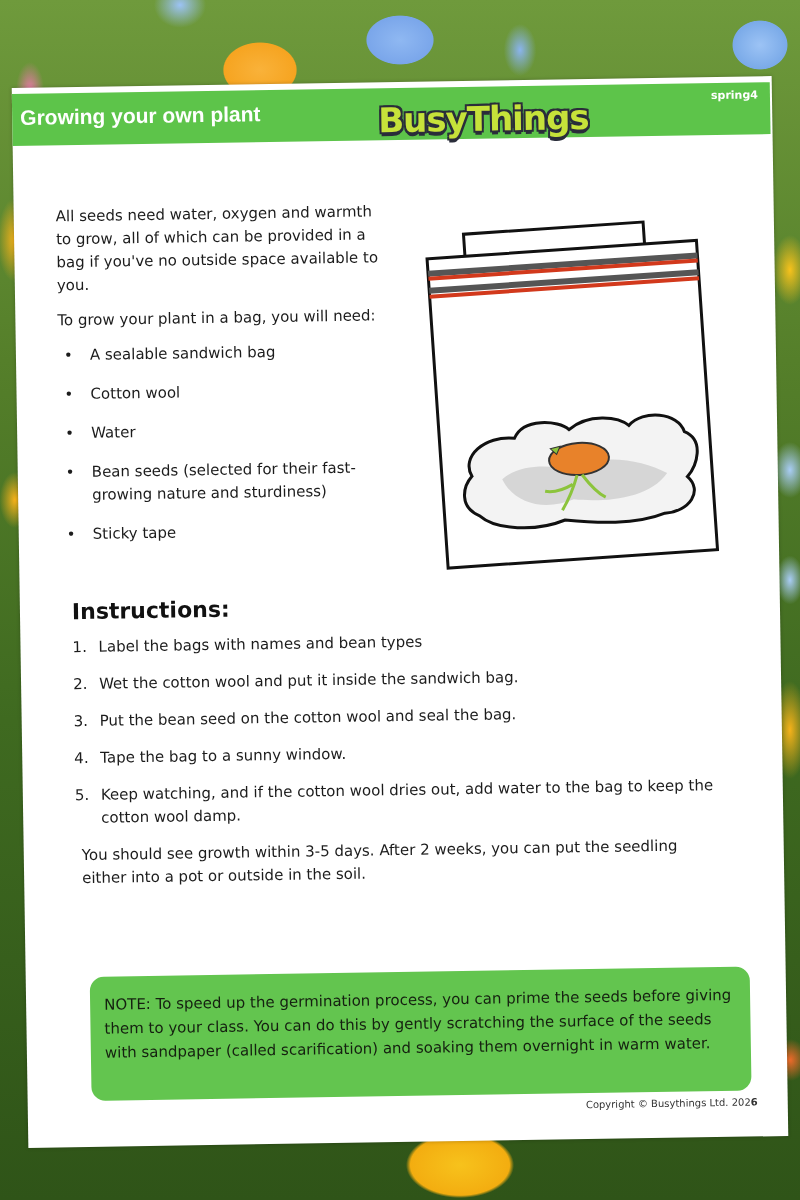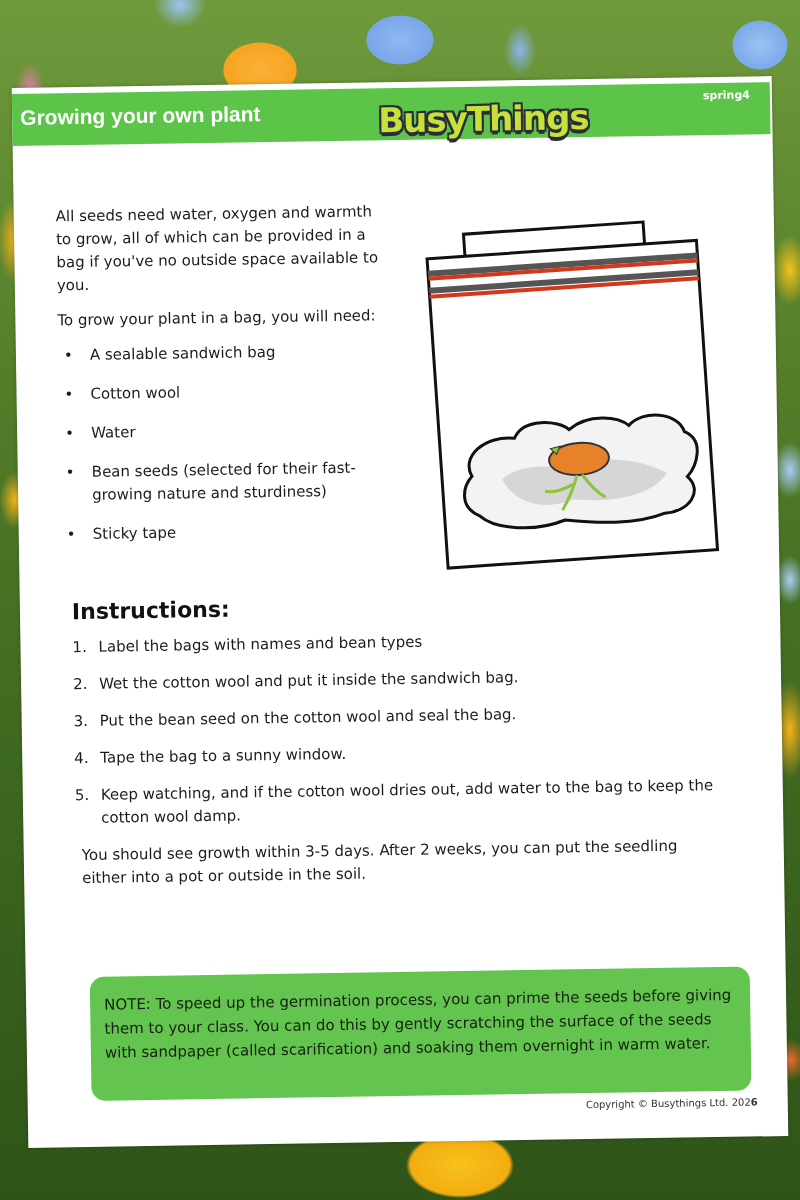--- a/index.html
+++ b/index.html
@@ -17,21 +17,21 @@
      radial-gradient(ellipse 25px 50px at 790px 270px,#f7c21c 0,transparent 70%),
      radial-gradient(ellipse 25px 40px at 790px 470px,#a9cdf6 0,transparent 70%),
      radial-gradient(ellipse 20px 35px at 790px 580px,#a9cdf6 0,transparent 70%),
      radial-gradient(ellipse 25px 70px at 790px 730px,#f5b21a 0,transparent 70%),
      radial-gradient(ellipse 20px 40px at 30px 90px,#e77aa6 0,transparent 70%),
      radial-gradient(ellipse 25px 30px at 790px 1060px,#f06a2a 0,transparent 70%),
      linear-gradient(180deg,#6f9a3c 0%,#557f2a 30%,#3f6a20 60%,#2f5418 100%);}
   .sheet{position:absolute;left:20px;top:82px;width:760px;height:1060px;background:#ffffff;transform:rotate(-0.9deg);transform-origin:center;box-shadow:0 0 4px rgba(0,0,0,.25);}
   .header-bar{position:absolute;left:0;top:6px;width:758px;height:52px;background:#5dc44a;}
   .header-title{position:absolute;left:8px;top:12px;color:#ffffff;font-size:21px;font-weight:bold;font-family:"Liberation Sans",sans-serif;}
-  .spring{position:absolute;right:20px;top:6px;color:#ffffff;font-size:11px;font-weight:bold;margin-left:33px;}
+  .spring{position:absolute;right:12px;top:6px;color:#ffffff;font-size:11px;font-weight:bold;margin-left:33px;}
   .logo{position:absolute;left:366px;top:18px;font-family:"DejaVu Sans",sans-serif;font-weight:bold;font-size:34px;color:#c6e23a;letter-spacing:-1px;
         text-shadow:2px 2px 0 #2a2d3a,-2px 2px 0 #2a2d3a,2px -2px 0 #2a2d3a,-2px -2px 0 #2a2d3a,0 4px 0 #2a2d3a;}
   .intro{position:absolute;left:42px;top:118px;width:330px;color:#1c1c1c;font-size:15px;line-height:23px;}
   .intro p{margin:0 0 12px 0;}
   .needs{list-style:none;margin:0;padding:0;}
   .needs li{position:relative;padding-left:32px;margin-bottom:16px;}
   .needs li::before{content:"\2022";position:absolute;left:6px;top:0;}
   .bag{position:absolute;left:410px;top:140px;width:290px;height:350px;}
   .instr{position:absolute;left:52px;top:512px;width:650px;color:#1c1c1c;}
   .instr h2{margin:0 0 12px 0;font-size:22px;font-weight:bold;color:#111;}

